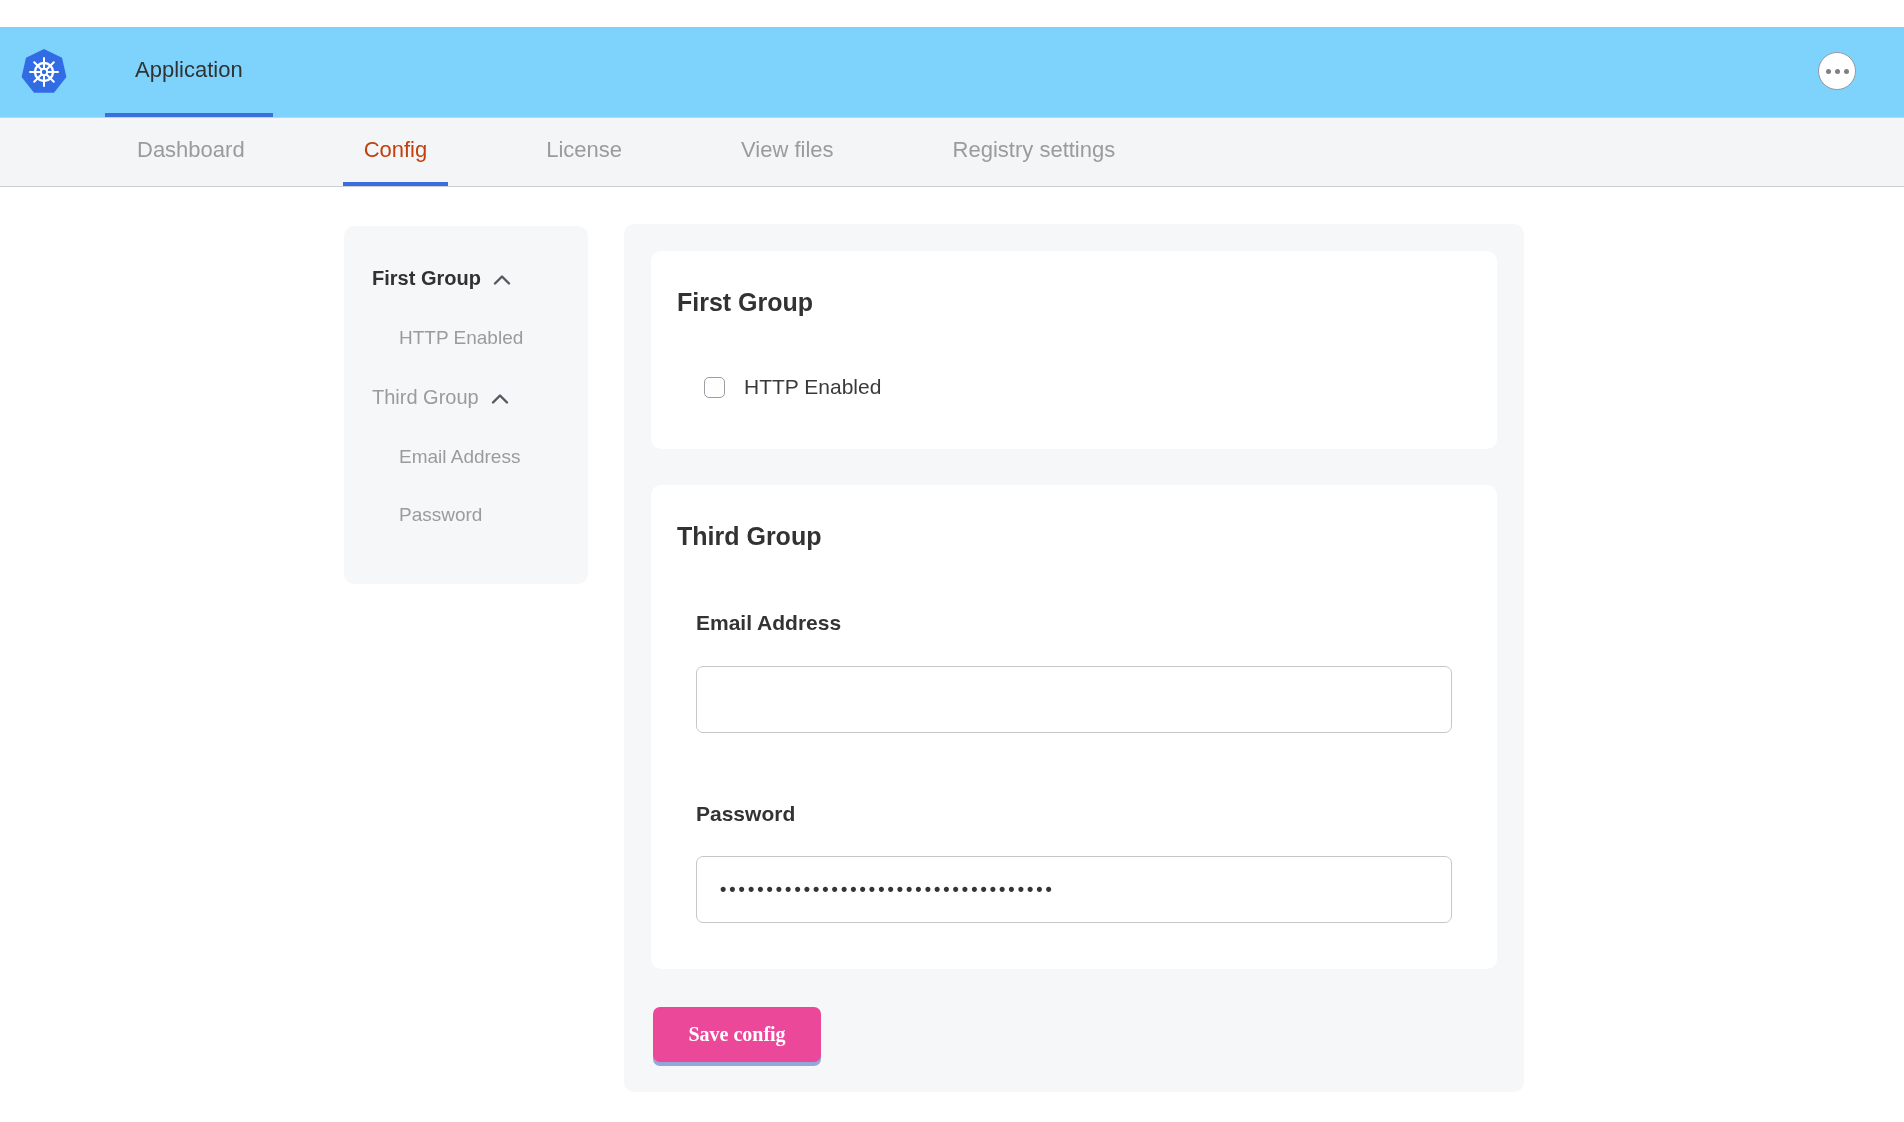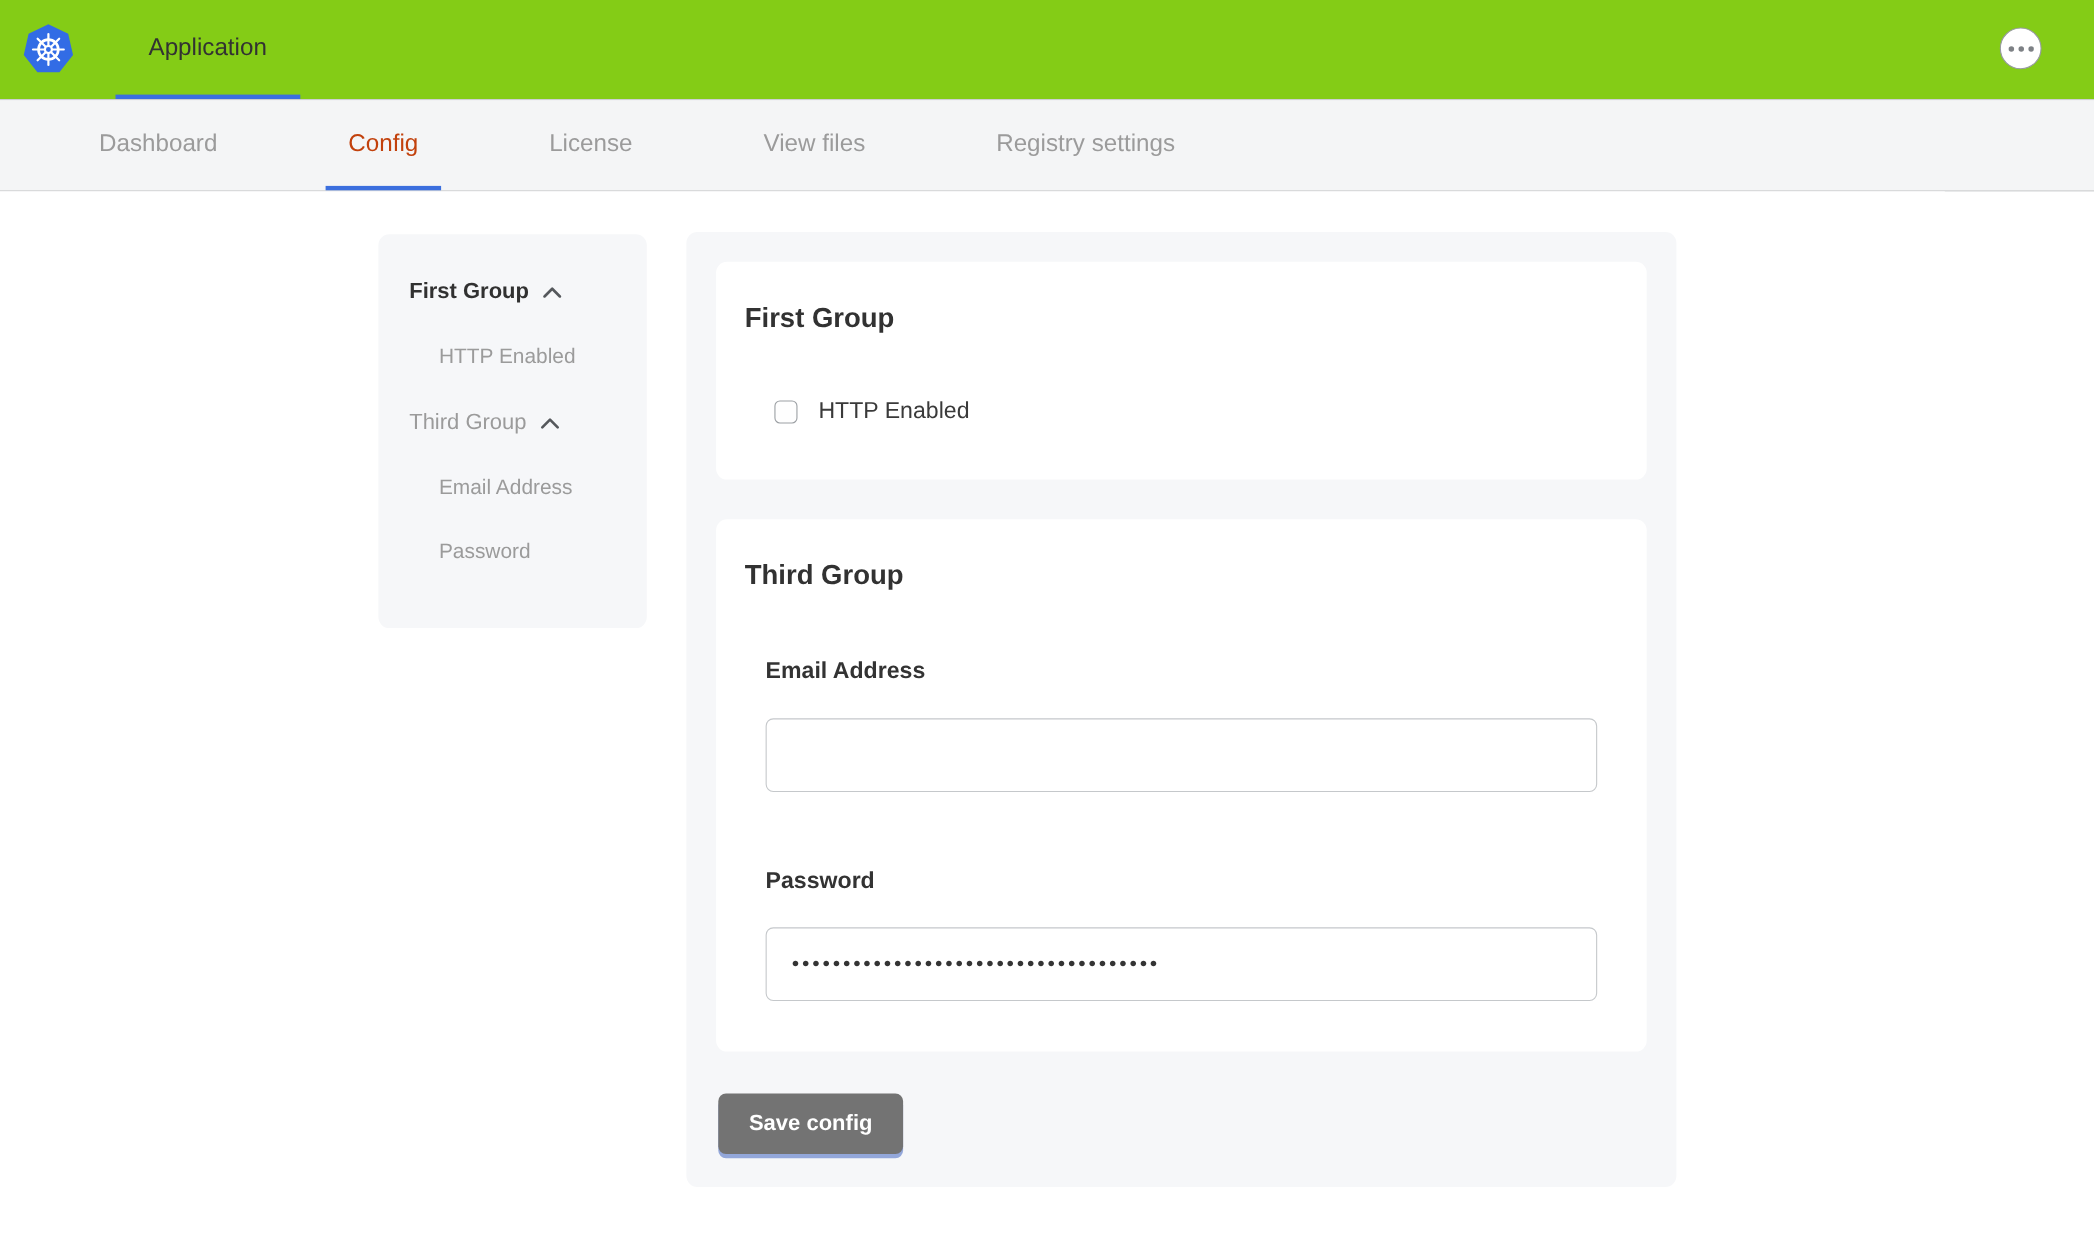--- a/index.html
+++ b/index.html
@@ -1,33 +1,33 @@
 <!DOCTYPE html>
 <html><head>
 <meta charset="utf-8">
 <style>
   * { margin:0; padding:0; box-sizing:border-box; }
   html,body { width:1904px; height:1122px; background:#ffffff;
     font-family:"Liberation Sans", sans-serif; color:#323232; overflow:hidden; }
 
   
-  .topbar { position:relative; height:90px; background:#84cc16; }
+  .topbar { position:relative; height:90px; background:#7dd3fc;margin-top:27px; }
   .logo { position:absolute; left:20px; top:21px; width:48px; height:48px; }
   .primary-tab { position:absolute; left:105px; top:0; height:90px;
     display:flex; align-items:center; padding:0 30px; font-size:22px;
     color:#323232; border-bottom:4px solid #3b6fde; cursor:pointer; }
   .menu-btn { position:absolute; right:48px; top:25px; width:38px; height:38px;
     border:1.5px solid #979ba0; border-radius:50%; background:#fff;
     display:flex; align-items:center; justify-content:center; gap:4px; cursor:pointer; }
   .menu-btn .dot { width:5px; height:5px; border-radius:50%; background:#7d8185; }
 
   
-  .subnav { height:84px; background:#f4f5f6; border-top:1px solid #cdcfd1;
+  .subnav { height:70px; background:#f4f5f6; border-top:1px solid #cdcfd1;
     border-bottom:1px solid #cdcfd1; display:flex; align-items:stretch;
-    padding-left:69px; gap:77px; }
+    padding-left:116px; gap:77px; }
   .subnav .tab { display:flex; align-items:center; padding:0 21px;
     font-size:22px; color:#9b9b9b; cursor:pointer; border-bottom:4px solid transparent; }
   .subnav .tab.active { color:#c2410c; border-bottom-color:#3b6fde; }
 
   
   .content { position:relative; width:1768px; height:961px; background:#ffffff; }
 
   .side-nav { position:absolute; left:344px; top:39px; width:244px; height:358px;
     background:#f6f7f9; border-radius:10px; padding:40px 0 0 28px; }
   .side-nav .group-row { display:flex; align-items:center; gap:11px;
@@ -53,23 +53,23 @@
     font-weight:600; color:#333; }
   .field-label.second { margin-top:69px; }
   .text-input { display:block; margin:31px 0 0 19px; width:756px; height:67px;
     border:1px solid #c5c8cb; border-radius:7px; background:#fff;
     padding:0 23px; font-size:19px; color:#3a3a3a;
     font-family:"Liberation Sans", sans-serif; outline:none; }
   .text-input.password { margin-top:30px; font-size:18px; letter-spacing:3px;
     font-weight:700; color:#343434; }
 
   .save-btn { display:block; margin:38px 0 0 29px; width:168px; height:55px;
-    background:#737373; border:none; border-radius:7px; box-shadow:0 4px 0 #93a7da;
+    background:#ec4899; border:none; border-radius:7px; box-shadow:0 4px 0 #93a7da;
     color:#ffffff; font-size:20px; font-weight:700;
-    font-family:Liberation Sans, sans-serif; cursor:pointer; }
+    font-family:Liberation Serif, serif; cursor:pointer; }
 </style>
 </head>
 <body>
 
 <header class="topbar">
   <span class="logo">
     <svg width="48" height="48" viewBox="0 0 48 48">
       <polygon points="24,1 42,9.7 46.4,29.1 34,44.7 14,44.7 1.6,29.1 6,9.7" fill="#326ce5"></polygon>
       <g stroke="#ffffff" stroke-width="2" stroke-linecap="round">
         <line x1="24" y1="24" x2="24" y2="10"></line>

